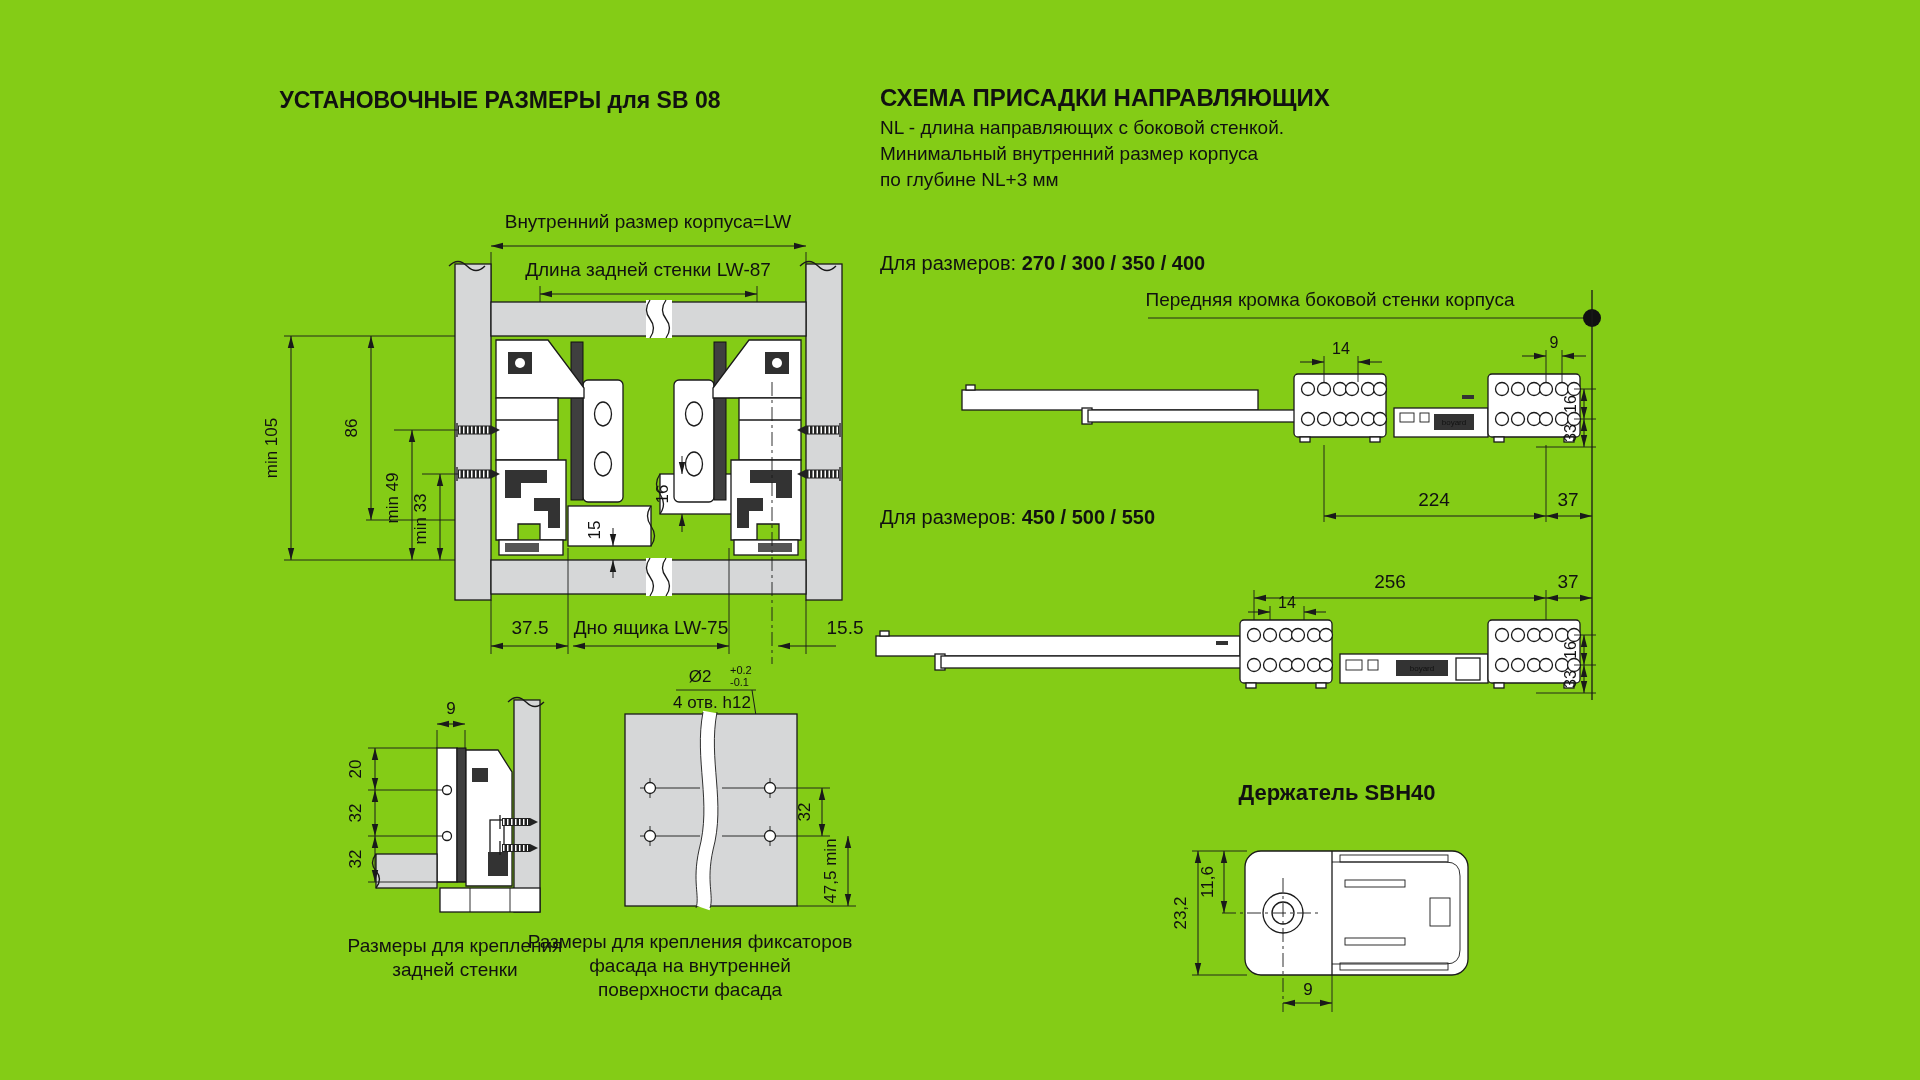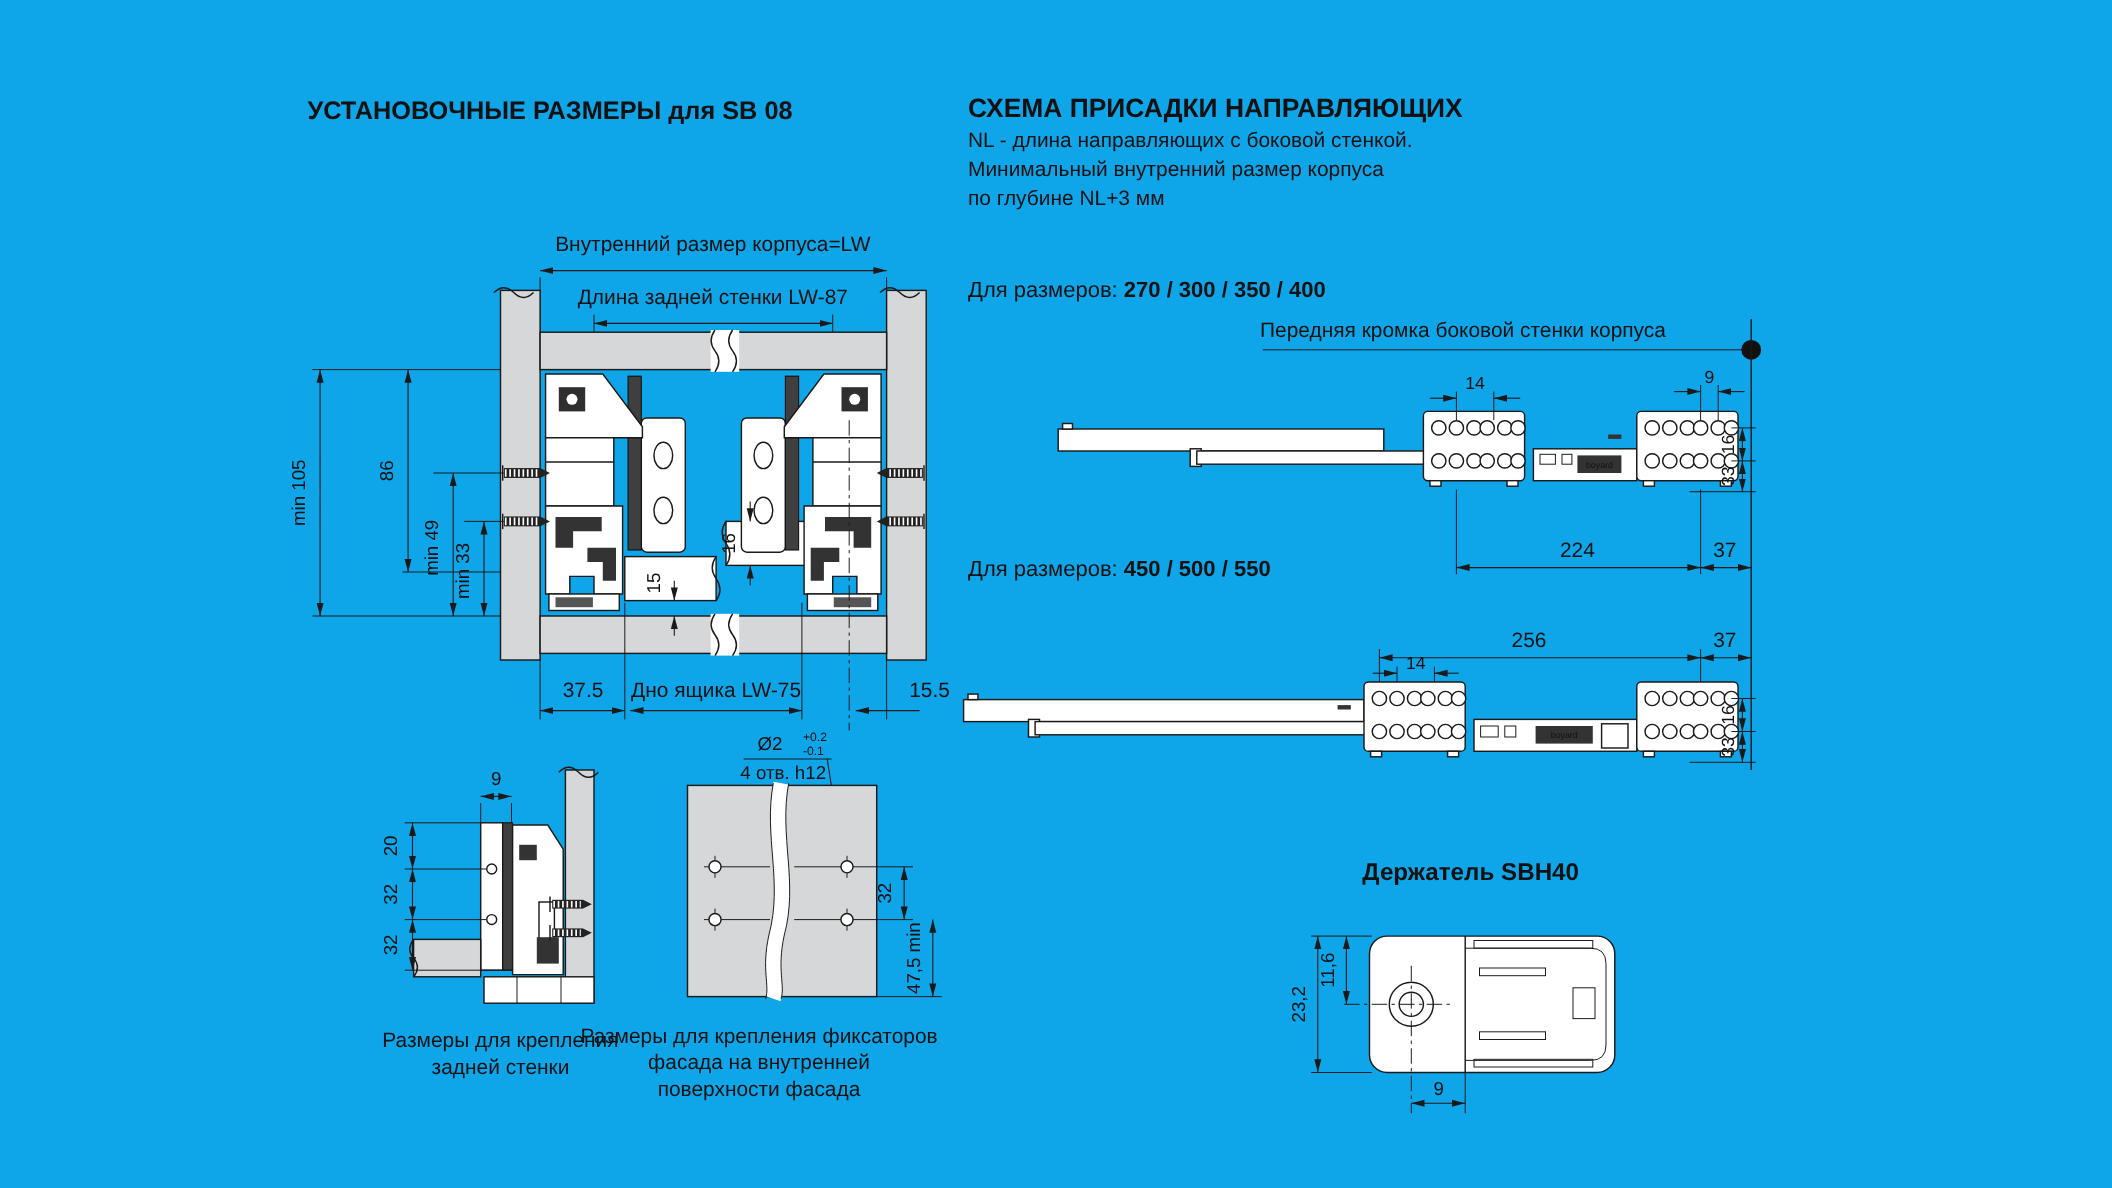--- a/index.html
+++ b/index.html
@@ -1,16 +1,16 @@
 <!DOCTYPE html>
 <html><head>
 <meta charset="utf-8">
 <style>
   html,body{margin:0;padding:0;background:#ffffff;}
-  .page{width:1920px;height:1080px;position:relative;background:#0ea5e9;font-family:"Liberation Sans",sans-serif;}
+  .page{width:1920px;height:1080px;position:relative;background:#84cc16;font-family:"Liberation Sans",sans-serif;}
   svg text{font-family:"Liberation Sans",sans-serif;fill:#111;}
   .w{fill:#ffffff;stroke:#1a1a1a;stroke-width:1.3;}
   .gy{fill:#d6d7d8;stroke:#1a1a1a;stroke-width:1.3;}
   .s{stroke:#1a1a1a;stroke-width:1.3;fill:none;}
   .xl{stroke:#1a1a1a;stroke-width:0.9;fill:none;}
   .dl{stroke:#1a1a1a;stroke-width:1;fill:none;marker-start:url(#ar);marker-end:url(#ar);}
   .de{stroke:#1a1a1a;stroke-width:1;fill:none;marker-end:url(#ar);}
   .cl{stroke:#1a1a1a;stroke-width:0.9;fill:none;stroke-dasharray:14 4 3 4;}
   .dt{font-size:17px;}
   .lb{font-size:19px;}

